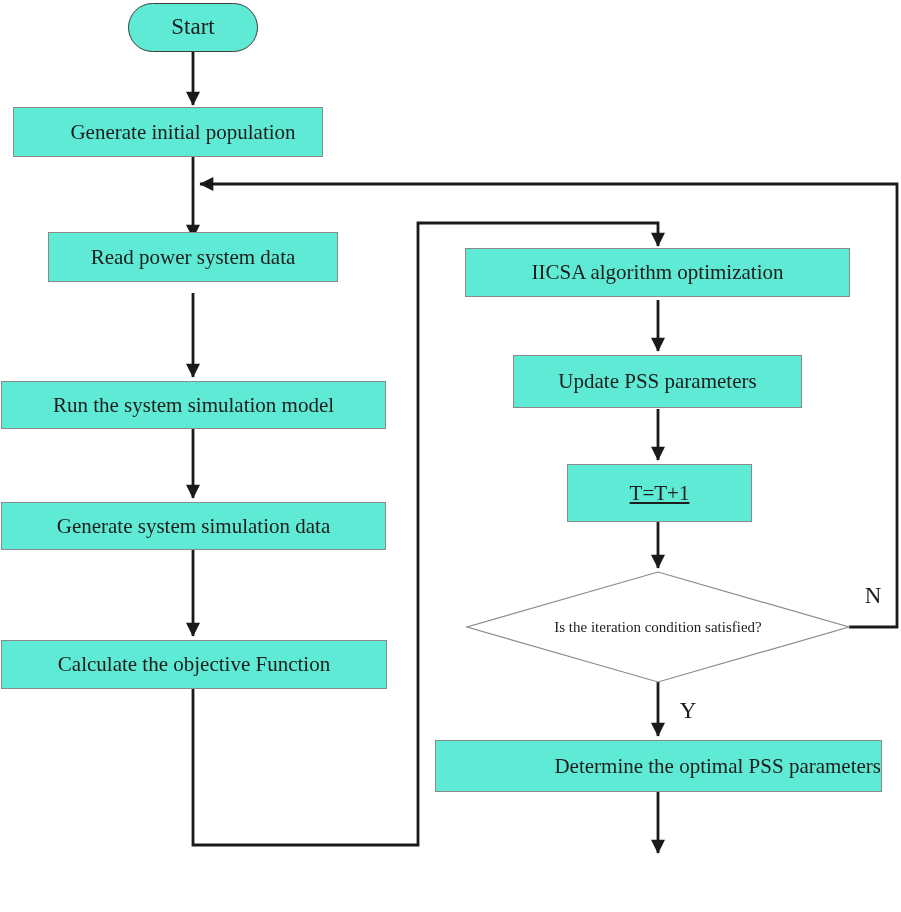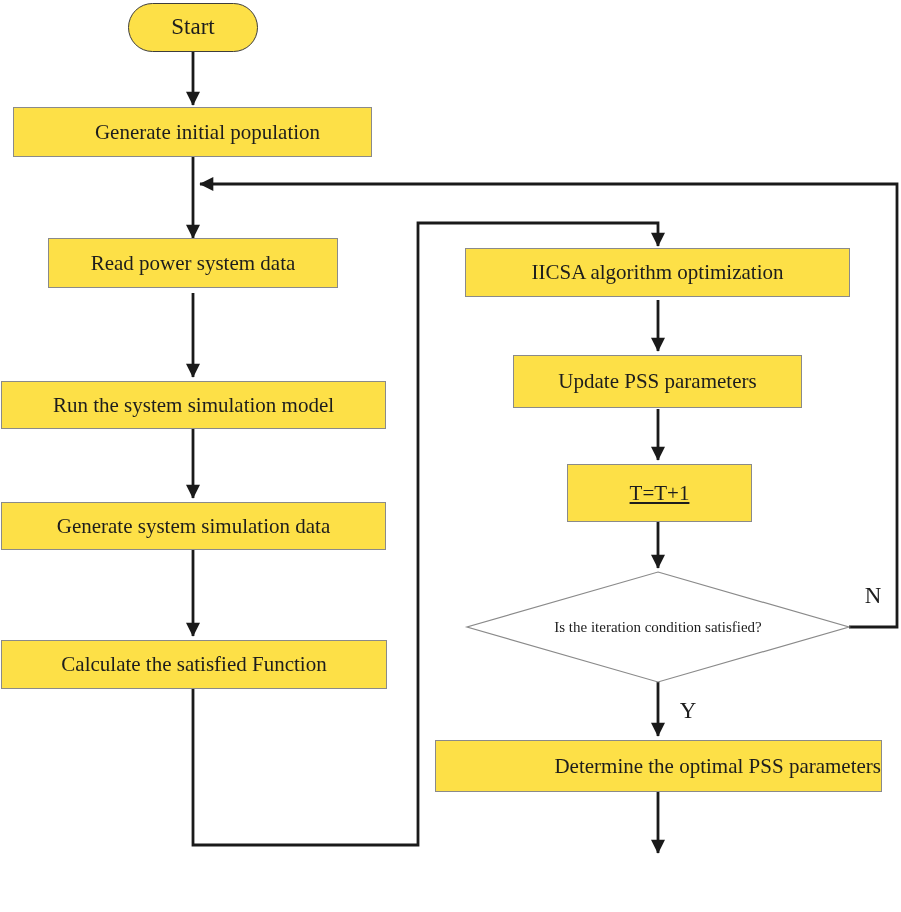--- a/index.html
+++ b/index.html
@@ -16,21 +16,21 @@
     left: 0; top: 0;
     width: 901px; height: 912px;
   }
   .node {
     position: absolute;
     box-sizing: border-box;
     display: flex;
     align-items: center;
     justify-content: center;
     text-align: center;
-    background: #fde047;
+    background: #5eead4;
     border: 1.4px solid #8a8a8a;
     color: #1d1d1d;
     font-size: 21px;
     line-height: 1.25;
   }
   .terminal {
     border: 1.4px solid #3d3d3d;
     border-radius: 26px;
     font-size: 23px;
   }
@@ -76,38 +76,38 @@
       <path d="M849 627 H897 V184 H200" marker-end="url(#ah)"></path>
     </g>
 
     <polygon points="658,572 849,627 658,682 467,627" fill="#ffffff" stroke="#8a8a8a" stroke-width="1.2"></polygon>
   </svg>
 
   <div class="node terminal" style="left:128px; top:3px; width:130px; height:49px;">
     <span>Start</span>
   </div>
 
-  <div class="node" style="left:13px; top:107px; width:359px; height:50px;padding-left:30px;">
+  <div class="node" style="left:13px; top:107px; width:310px; height:50px;padding-left:30px;">
     <span>Generate initial population</span>
   </div>
 
-  <div class="node" style="left:48px; top:238px; width:290px; height:50px;">
+  <div class="node" style="left:48px; top:232px; width:290px; height:50px;">
     <span>Read power system data</span>
   </div>
 
   <div class="node" style="left:1px; top:502px; width:385px; height:48px;">
     <span>Generate system simulation data</span>
   </div>
 
   <div class="node" style="left:1px; top:381px; width:385px; height:48px;">
     <span>Run the system simulation model</span>
   </div>
 
   <div class="node" style="left:1px; top:640px; width:386px; height:49px;">
-    <span>Calculate the satisfied Function</span>
+    <span>Calculate the objective Function</span>
   </div>
 
   <div class="node" style="left:465px; top:248px; width:385px; height:49px;">
     <span>IICSA algorithm optimization</span>
   </div>
 
   <div class="node" style="left:513px; top:355px; width:289px; height:53px;">
     <span>Update PSS parameters</span>
   </div>
 

